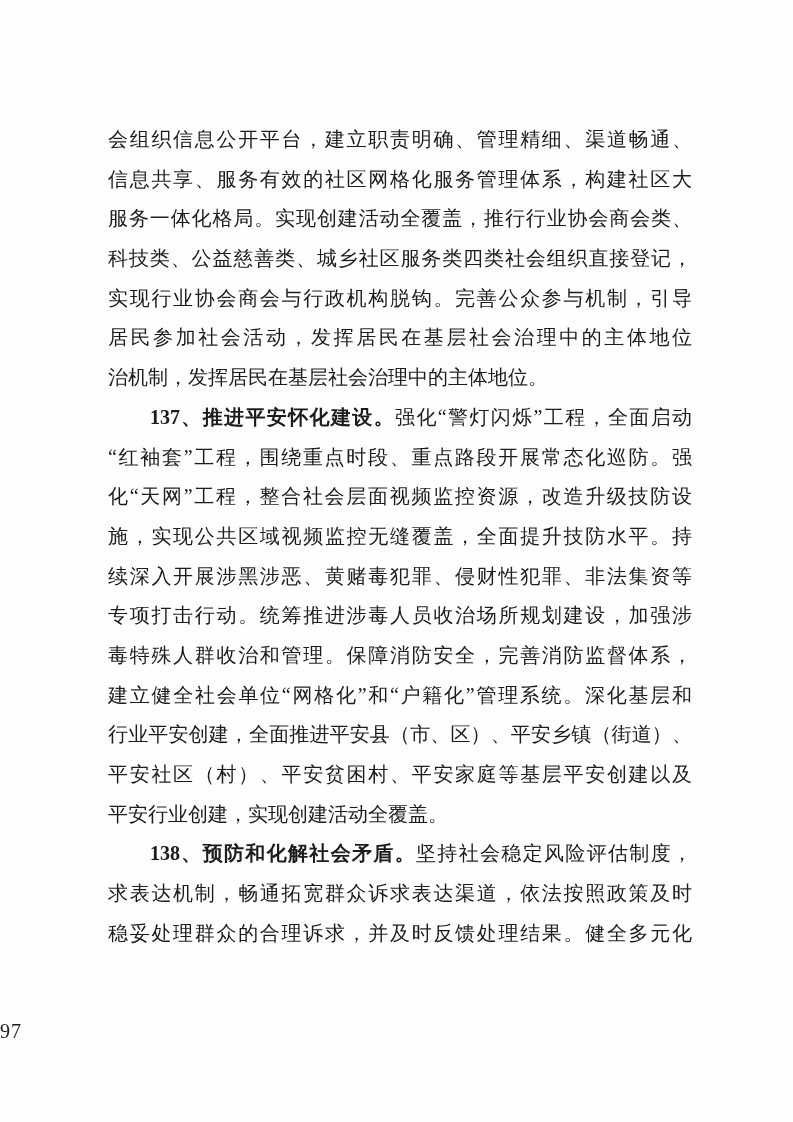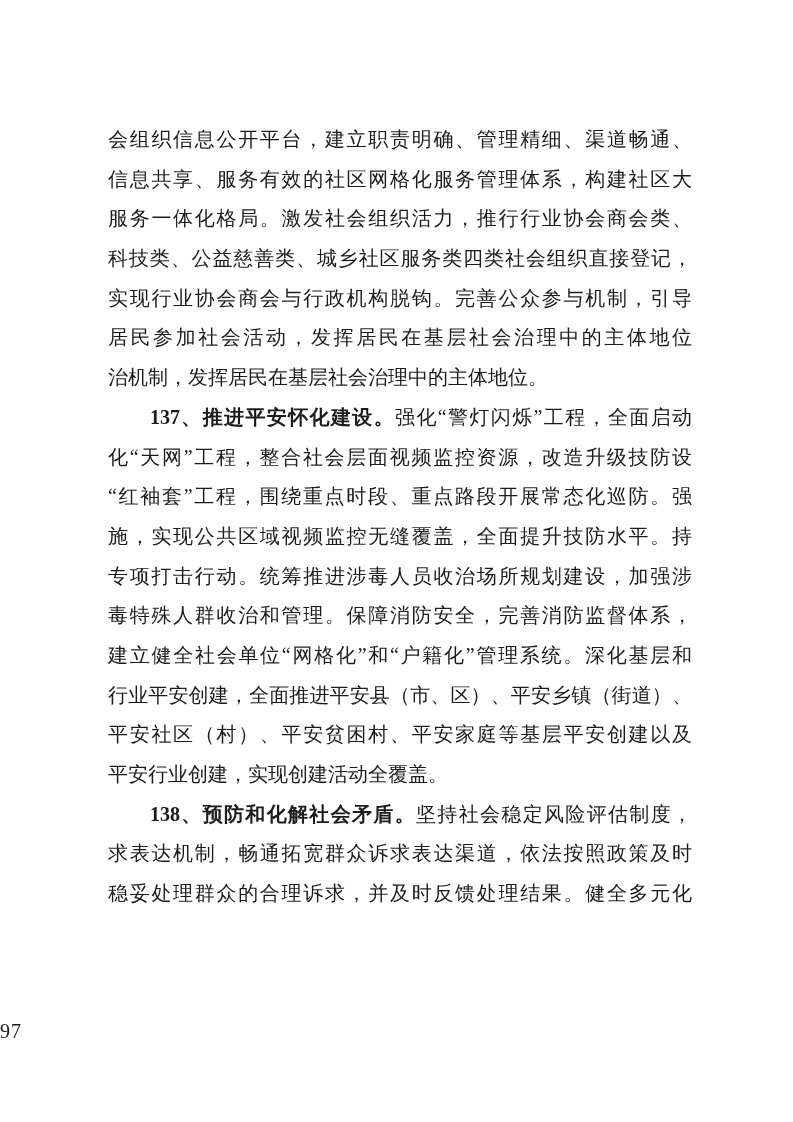--- a/index.html
+++ b/index.html
@@ -54,30 +54,31 @@
   }
 </style>
 </head>
 <body>
 
 <div class="page">
   <div class="body-text">
 
     <div class="line"><span>会组织信息公开平台，建立职责明确、管理精细、渠道畅通、</span></div>
     <div class="line"><span>信息共享、服务有效的社区网格化服务管理体系，构建社区大</span></div>
-    <div class="line"><span>服务一体化格局。激发社会组织活力，推行行业协会商会类、</span></div>
+    <div class="line"><span>服务一体化格局。实现创建活动全覆盖，推行行业协会商会类、</span></div>
     <div class="line"><span>科技类、公益慈善类、城乡社区服务类四类社会组织直接登记，</span></div>
     <div class="line"><span>实现行业协会商会与行政机构脱钩。完善公众参与机制，引导</span></div>
     <div class="line"><span>居民参加社会活动，发挥居民在基层社会治理中的主体地位</span></div>
     <div class="line pe"><span>治机制，发挥居民在基层社会治理中的主体地位。</span></div>
 
     <div class="line ind"><span class="lead">137、推进平安怀化建设。</span><span>强化“警灯闪烁”工程，全面启动</span></div>
+    <div class="line"><span>“红袖套”工程，围绕重点时段、重点路段开展常态化巡防。强</span></div>
     <div class="line"><span>化“天网”工程，整合社会层面视频监控资源，改造升级技防设</span></div>
-    <div class="line"><span>“红袖套”工程，围绕重点时段、重点路段开展常态化巡防。强</span></div>
     <div class="line"><span>施，实现公共区域视频监控无缝覆盖，全面提升技防水平。持</span></div>
+    <div class="line"><span>续深入开展涉黑涉恶、黄赌毒犯罪、侵财性犯罪、非法集资等</span></div>
     <div class="line"><span>专项打击行动。统筹推进涉毒人员收治场所规划建设，加强涉</span></div>
     <div class="line"><span>毒特殊人群收治和管理。保障消防安全，完善消防监督体系，</span></div>
     <div class="line"><span>建立健全社会单位“网格化”和“户籍化”管理系统。深化基层和</span></div>
     <div class="line"><span>行业平安创建，全面推进平安县（市、区）、平安乡镇（街道）、</span></div>
     <div class="line"><span>平安社区（村）、平安贫困村、平安家庭等基层平安创建以及</span></div>
     <div class="line pe"><span>平安行业创建，实现创建活动全覆盖。</span></div>
 
     <div class="line ind"><span class="lead">138、预防和化解社会矛盾。</span><span>坚持社会稳定风险评估制度，</span></div>
     <div class="line"><span>求表达机制，畅通拓宽群众诉求表达渠道，依法按照政策及时</span></div>
     <div class="line"><span>稳妥处理群众的合理诉求，并及时反馈处理结果。健全多元化</span></div>

